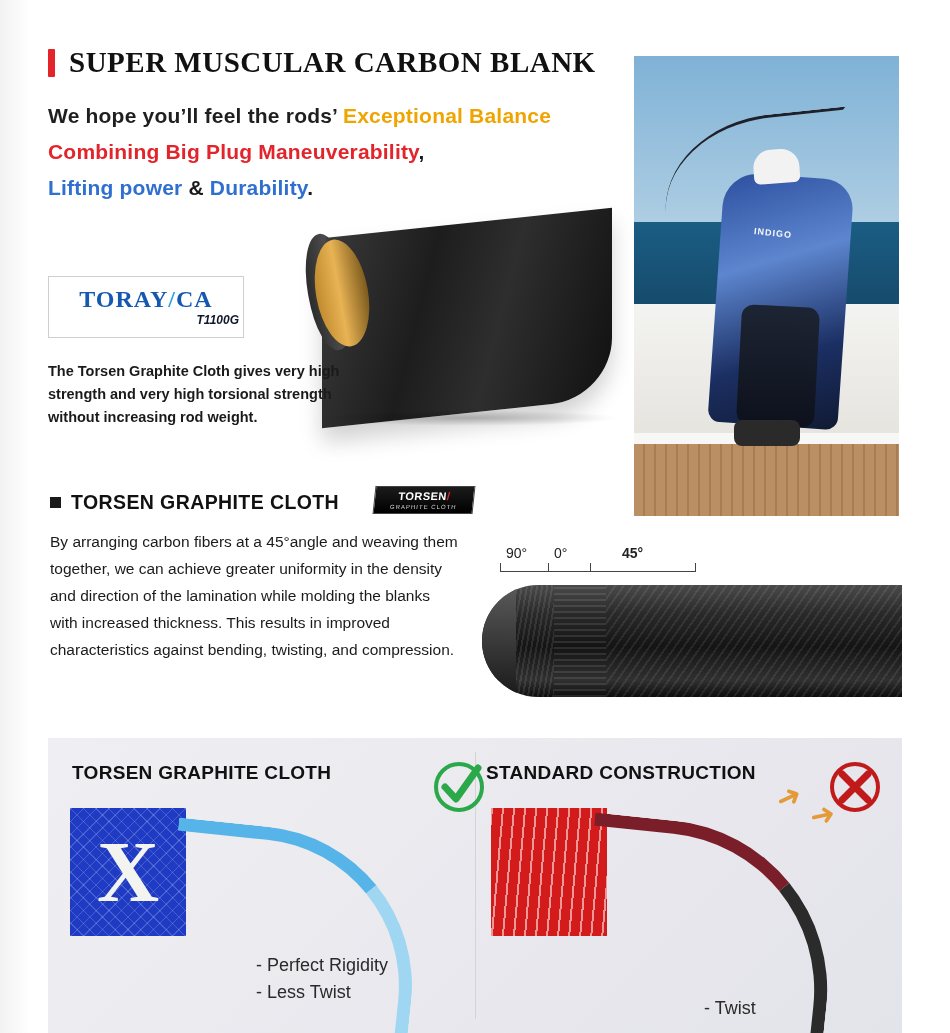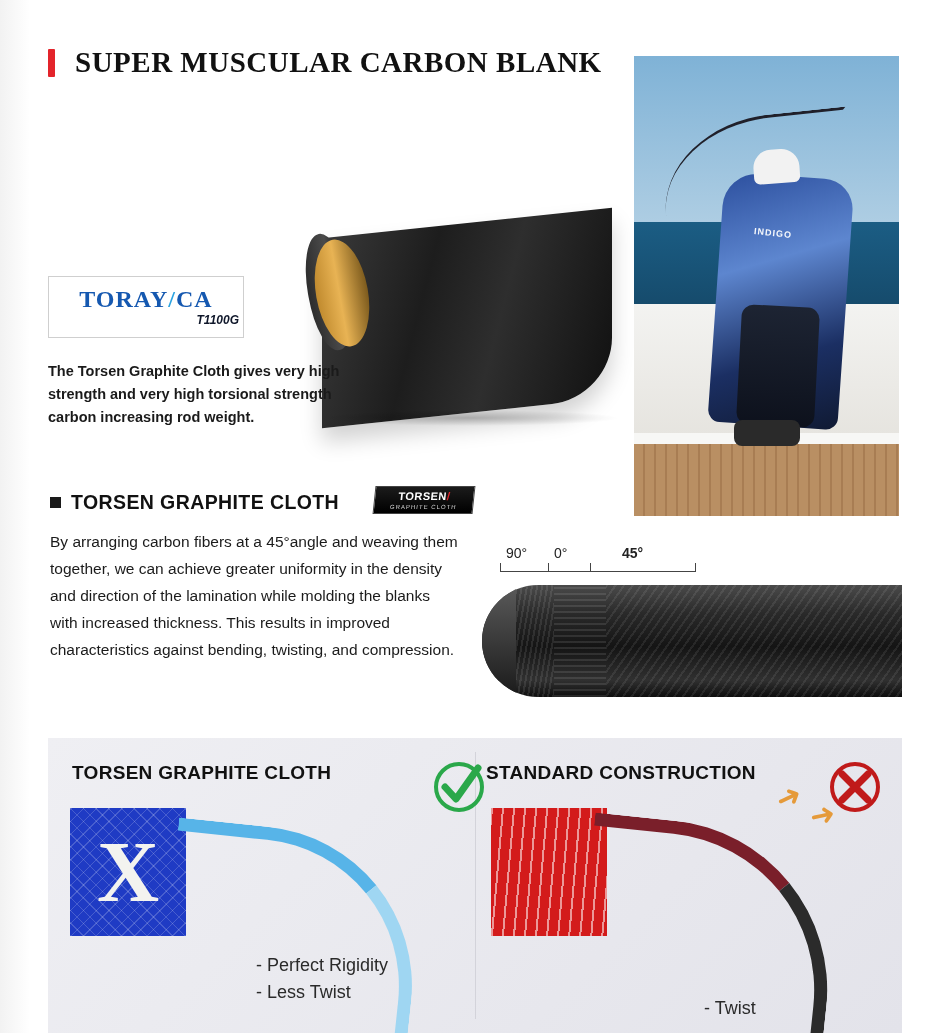--- a/index.html
+++ b/index.html
@@ -9,21 +9,21 @@
     background: #ffffff;
     font-family: "Liberation Sans", sans-serif;
     position: relative;
     overflow: hidden;
   }
   .page { position:relative; width:950px; height:1033px; background:#fff; }
 
   
   .hdr-title {
     position:absolute; left:48px; top:46px;
-    display:flex; align-items:center; gap:20px;
+    display:flex; align-items:center; gap:14px;
   }
   .hdr-bar {
     width:7px; height:28px; background:#e3242b; border-radius:1px;
     display:inline-block;
   }
   .hdr-title h1 {
     margin:0; font-family:"Liberation Serif", serif;
     font-size:29px; letter-spacing:0.5px; font-weight:700; color:#111;
   }
 
@@ -291,20 +291,25 @@
 
 <div class="page">
 
   <div class="edge-fade"></div>
 
   <div class="hdr-title">
     <span class="hdr-bar"></span>
     <h1>SUPER MUSCULAR CARBON BLANK</h1>
   </div>
 
+  <div class="lead">
+    <span class="plain">We hope you’ll feel the rods’ </span><span class="hl-gold">Exceptional Balance</span><br>
+    <span class="hl-red">Combining Big Plug Maneuverability</span><span class="amp">,</span><br>
+    <span class="hl-blue">Lifting power</span><span class="amp"> &amp; </span><span class="hl-blue">Durability</span><span class="amp">.</span>
+  </div>
 
   <div class="hero">
     <div class="sky"></div>
     <div class="sea"></div>
     <div class="boat">
       <div class="gunwale"></div>
       <div class="deck"></div>
     </div>
     <div class="rodline"></div>
     <div class="angler"></div>
@@ -318,21 +323,21 @@
     <div class="curl-out"></div>
     <div class="curl"></div>
     <div class="shadow"></div>
   </div>
 
   <div class="torayca">
     <div class="tname"><span>TORAY</span><span class="slash">/</span><span>CA</span></div>
     <div class="tmodel">T1100G</div>
   </div>
 
-  <div class="torayca-desc">The Torsen Graphite Cloth gives very high strength and very high torsional strength carbon increasing rod weight.</div>
+  <div class="torayca-desc">The Torsen Graphite Cloth gives very high strength and very high torsional strength without increasing rod weight.</div>
 
   <div class="sec2-title">
     <span class="sq"></span>
     <h2>TORSEN GRAPHITE CLOTH</h2>
   </div>
 
   <div class="torsen-badge">
     <div class="b1"><span>TORSEN</span><span class="r">/</span></div>
     <div class="b2">GRAPHITE CLOTH</div>
   </div>

